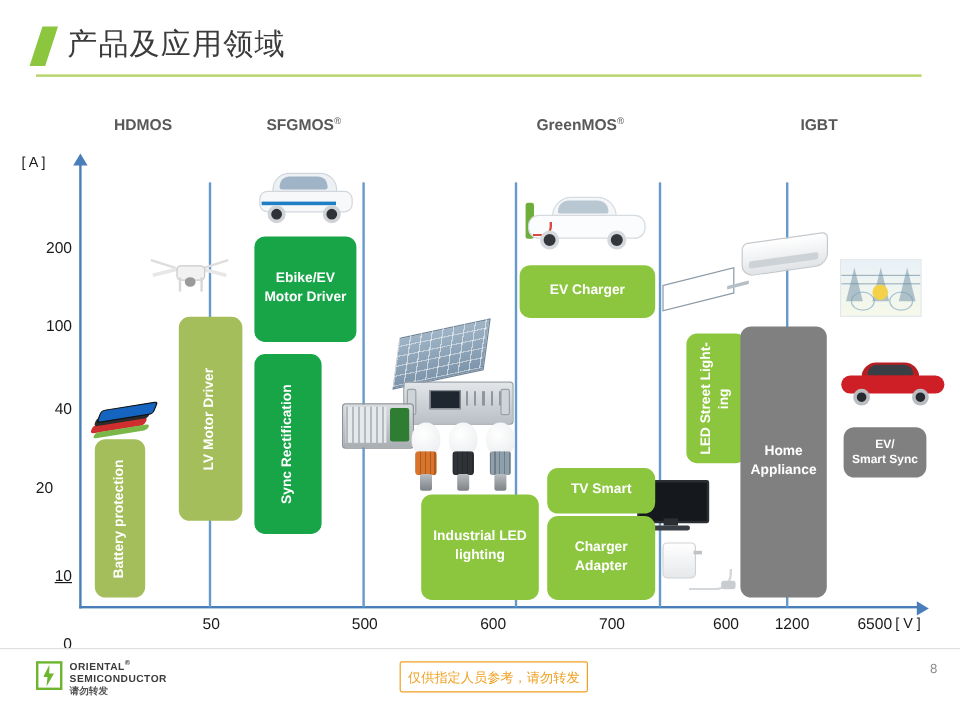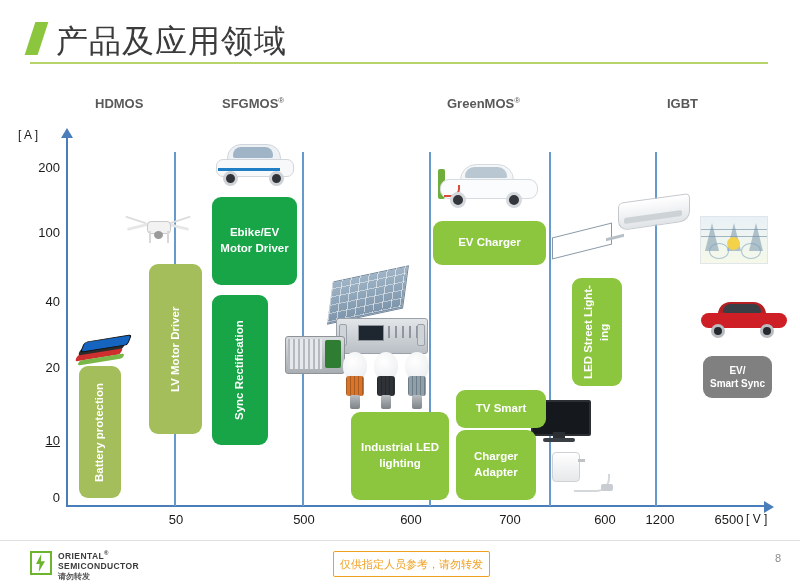--- a/index.html
+++ b/index.html
@@ -6,40 +6,40 @@
   body{
     width:800px;height:587px;
     background:#ffffff;
     font-family:"Liberation Sans","DejaVu Sans",sans-serif;
     overflow:hidden;position:relative;
   }
   
   .slide-header{position:absolute;left:0;top:0;width:800px;height:62px;}
   .title-slash{position:absolute;left:30px;top:22px;width:13px;height:33px;
     background:#8CC63F;transform:skewX(-18deg);}
-  .slide-title{position:absolute;left:56px;top:20px;font-size:32px;color:#3b3b3b;
+  .slide-title{position:absolute;left:56px;top:20px;font-size:25px;color:#3b3b3b;
     letter-spacing:1px;white-space:nowrap;}
   .title-rule{position:absolute;left:30px;top:62px;width:738px;height:2px;
     background:#b7d46a;}
 
   
   .fam{position:absolute;font-size:13px;font-weight:bold;color:#595959;white-space:nowrap;}
   .fam sup{font-size:8px;font-weight:normal;vertical-align:super;}
 
   
   .plot{position:absolute;left:0;top:0;width:800px;height:587px;}
   .axis-y{position:absolute;left:66px;top:136px;width:2px;height:371px;background:#4a7ebb;}
   .axis-y-arrow{position:absolute;left:61px;top:128px;width:0;height:0;
     border-left:6px solid transparent;border-right:6px solid transparent;
     border-bottom:10px solid #4a7ebb;}
   .axis-x{position:absolute;left:66px;top:505px;width:700px;height:2px;background:#4a7ebb;}
   .axis-x-arrow{position:absolute;left:764px;top:501px;width:0;height:0;
     border-top:6px solid transparent;border-bottom:6px solid transparent;
     border-left:10px solid #4a7ebb;}
-  .ytick{position:absolute;font-size:13px;color:#1a1a1a;text-align:right;width:46px;}
+  .ytick{position:absolute;font-size:13px;color:#1a1a1a;text-align:right;width:46px;margin-top:39px;}
   .yunit{position:absolute;font-size:12px;color:#1a1a1a;left:18px;top:128px;}
   .xtick{position:absolute;font-size:13px;color:#1a1a1a;text-align:center;width:60px;top:512px;}
   .xunit{position:absolute;font-size:12px;color:#1a1a1a;top:512px;}
   .vdiv{position:absolute;width:2px;background:#6699cc;}
 
   
   .box{position:absolute;border-radius:9px;color:#ffffff;display:flex;
     align-items:center;justify-content:center;text-align:center;
     font-size:11.5px;line-height:1.35;font-weight:bold;padding:2px;
     box-sizing:border-box;}
@@ -242,21 +242,21 @@
 
   <div class="axis-y"></div>
   <div class="axis-y-arrow"></div>
   <div class="axis-x"></div>
   <div class="axis-x-arrow"></div>
 
   <div class="yunit">[ A ]</div>
   <div class="ytick" style="left:14px;top:160px;">200</div>
   <div class="ytick" style="left:14px;top:225px;">100</div>
   <div class="ytick" style="left:14px;top:294px;">40</div>
-  <div class="ytick" style="left:14px;top:360px;">20</div>
+  <div class="ytick" style="left:14px;top:360px;text-align:center;">20</div>
   <div class="ytick" style="left:14px;top:433px;text-decoration:underline;">10</div>
   <div class="ytick" style="left:14px;top:490px;">0</div>
 
   <div class="xtick" style="left:146px;">50</div>
   <div class="xtick" style="left:274px;">500</div>
   <div class="xtick" style="left:381px;">600</div>
   <div class="xtick" style="left:480px;">700</div>
   <div class="xtick" style="left:575px;">600</div>
   <div class="xtick" style="left:630px;">1200</div>
   <div class="xtick" style="left:699px;">6500</div>
@@ -395,29 +395,33 @@
 
   <div class="box lgreen" style="left:433px;top:221px;width:113px;height:44px;">
     <span class="lbl">EV Charger</span>
   </div>
 
 
   <div class="box lgreen" style="left:456px;top:390px;width:90px;height:38px;">
     <span class="lbl">TV Smart</span>
   </div>
 
-  <div class="box lgreen" style="left:456px;top:430px;width:80px;height:70px;">
+  <div class="box lgreen" style="left:456px;top:430px;width:90px;height:70px;">
     <span class="lbl">Charger
 Adapter</span>
   </div>
 
   <div class="box lgreen vert" style="left:572px;top:278px;width:50px;height:108px;">
     <span class="lbl">LED Street  Light-ing</span>
   </div>
 
+  <div class="box gray" style="left:617px;top:272px;width:72px;height:226px;">
+    <span class="lbl">Home
+Appliance</span>
+  </div>
 
   <div class="box gray" style="left:703px;top:356px;width:69px;height:42px;font-size:10px;">
     <span class="lbl">EV/
 Smart Sync</span>
   </div>
 
 </div>
 
 <div class="footer-rule"></div>
 <div class="logo-mark"></div>

